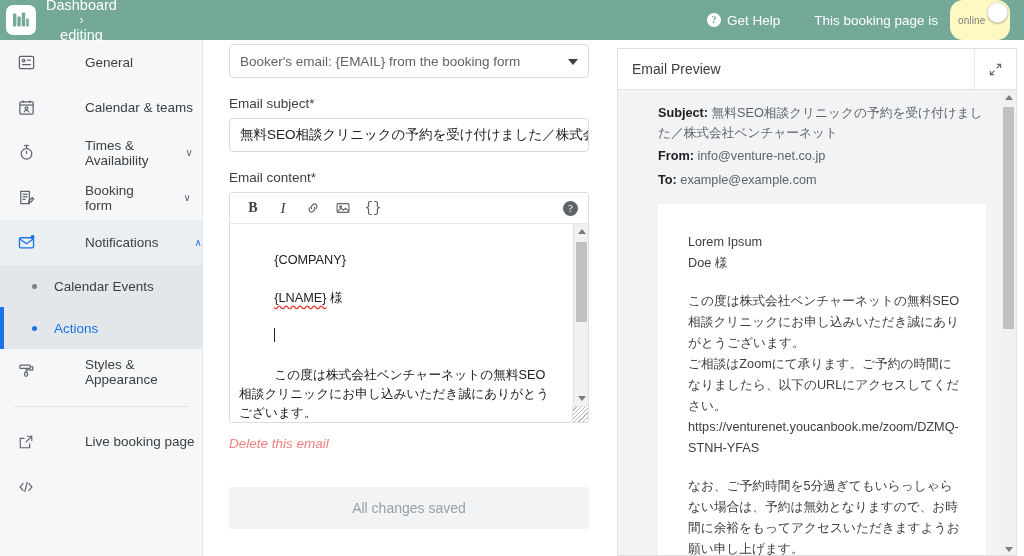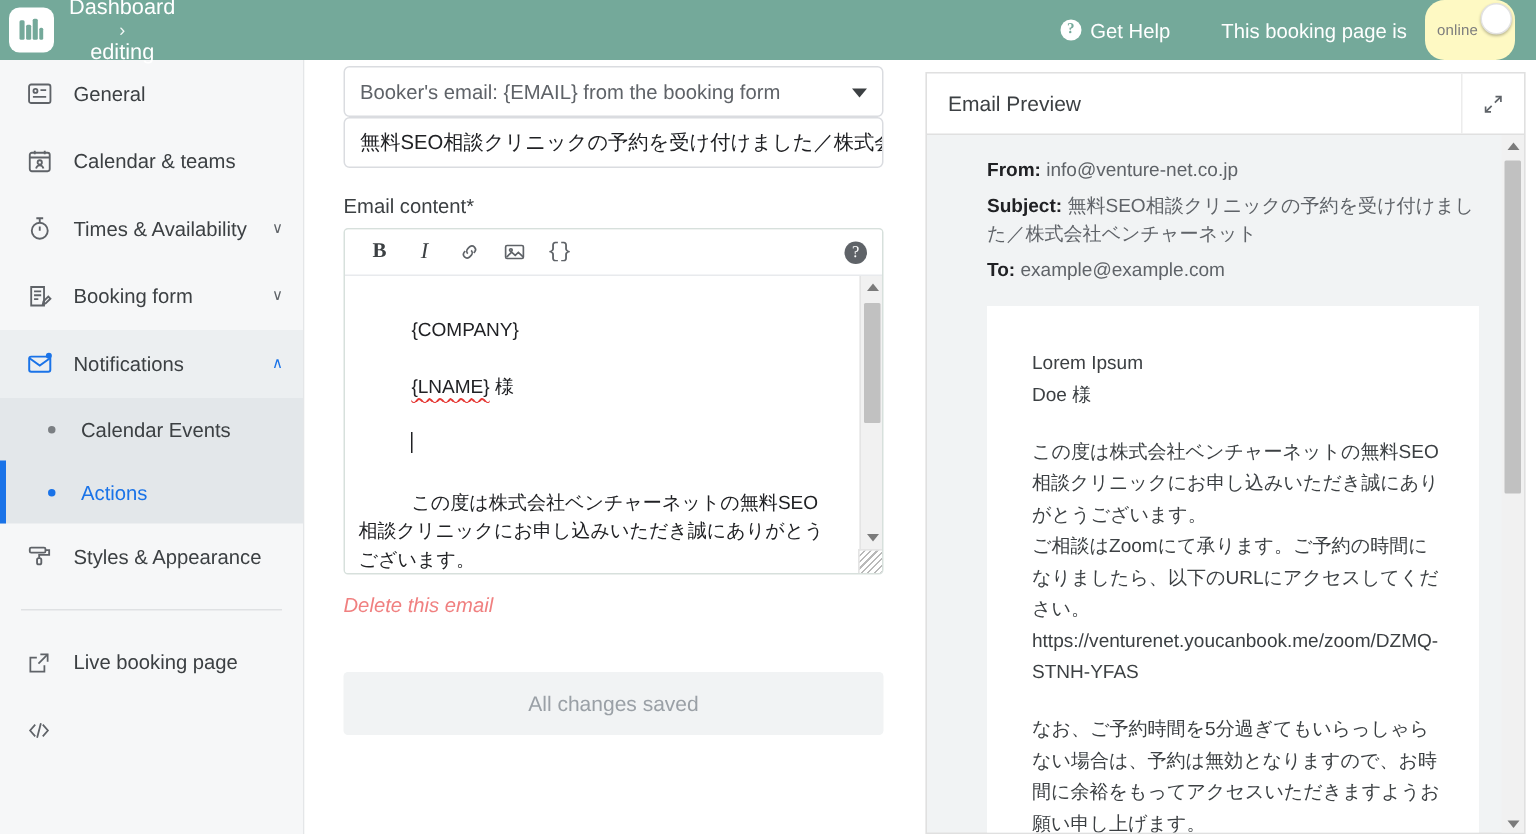--- a/index.html
+++ b/index.html
@@ -66,20 +66,21 @@
     background: #f6f7f8;
     border-right: 1px solid #e4e6e8;
     overflow: hidden;
   }
   .nav-item {
     position: relative;
     display: flex; align-items: center;
     height: 45px; padding-left: 14px;
     font-size: 13.5px; color: #3c4043;
     cursor: pointer;
+    gap: 36px;
   }
   .nav-item .ico {
     width: 24px; height: 24px; flex: 0 0 auto;
     margin-right: 11px;
     display: flex; align-items: center; justify-content: center;
     color: #5f6368;
   }
   .nav-item .lbl { flex: 1 1 auto; }
   .nav-item .chev {
     width: 18px; margin-right: 8px; color: #5f6368;
@@ -432,20 +433,21 @@
 
   <div class="main">
 
     <div class="clip-label"></div>
 
     <div class="select-box">
       <span>Booker's email: {EMAIL} from the booking form</span>
       <span class="caret"></span>
     </div>
 
+    <div class="field-label">Email subject*</div>
     <div class="text-input">
       <span>無料SEO相談クリニックの予約を受け付けました／株式会社ベ</span>
     </div>
 
     <div class="field-label">Email content*</div>
 
     <div class="editor">
       <div class="editor-toolbar">
         <span class="tb-btn bold">B</span>
         <span class="tb-btn ital">I</span>
@@ -503,26 +505,26 @@
           <path d="M8 16.8H3.2V12"></path>
           <path d="M3.6 16.4l5-5"></path>
         </svg>
       </span>
     </div>
 
     <div class="preview-scroll">
       <div class="preview-inner">
         <div class="pv-meta">
           <div class="row">
+            <span class="k">Subject:</span>
+            <span>無料SEO相談クリニックの予約を受け付けました／株式会社ベンチャーネット</span>
+          </div>
+          <div class="row">
             <span class="k">From:</span>
             <span>info@venture-net.co.jp</span>
-          </div>
-          <div class="row">
-            <span class="k">Subject:</span>
-            <span>無料SEO相談クリニックの予約を受け付けました／株式会社ベンチャーネット</span>
           </div>
           <div class="row">
             <span class="k">To:</span>
             <span>example@example.com</span>
           </div>
         </div>
 
         <div class="pv-card">
           <p>Lorem Ipsum
 Doe 様</p>

